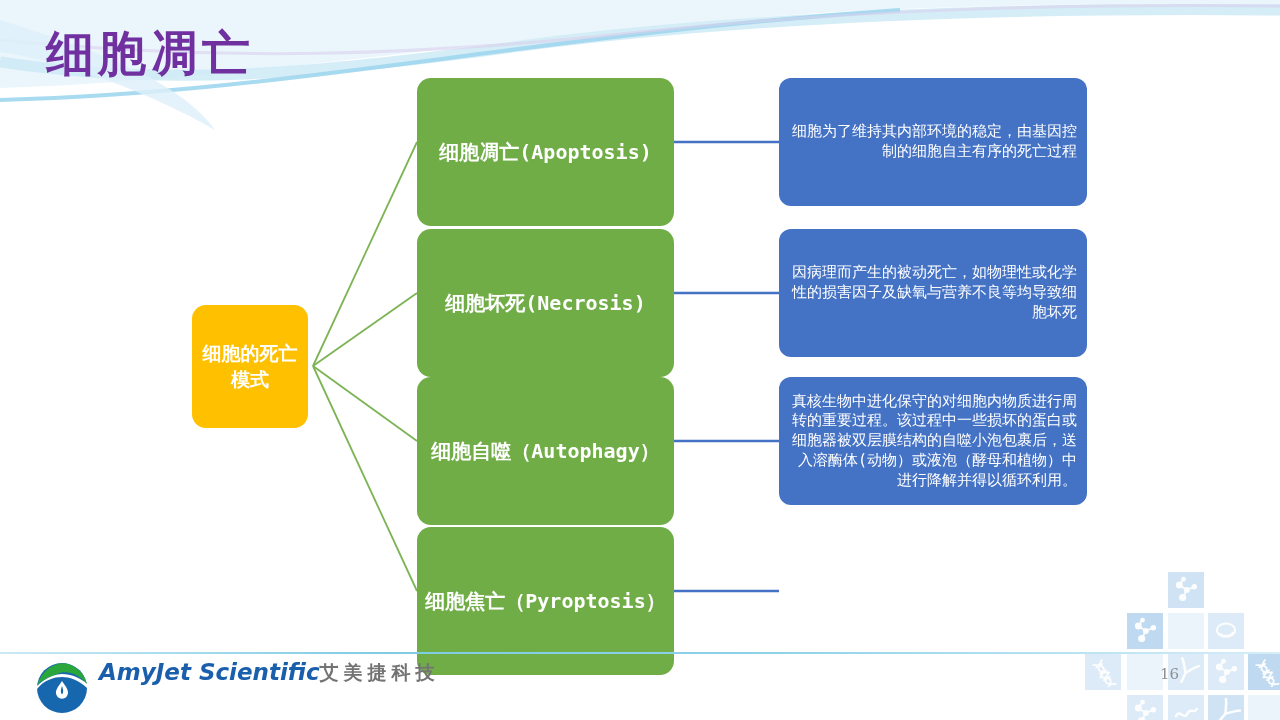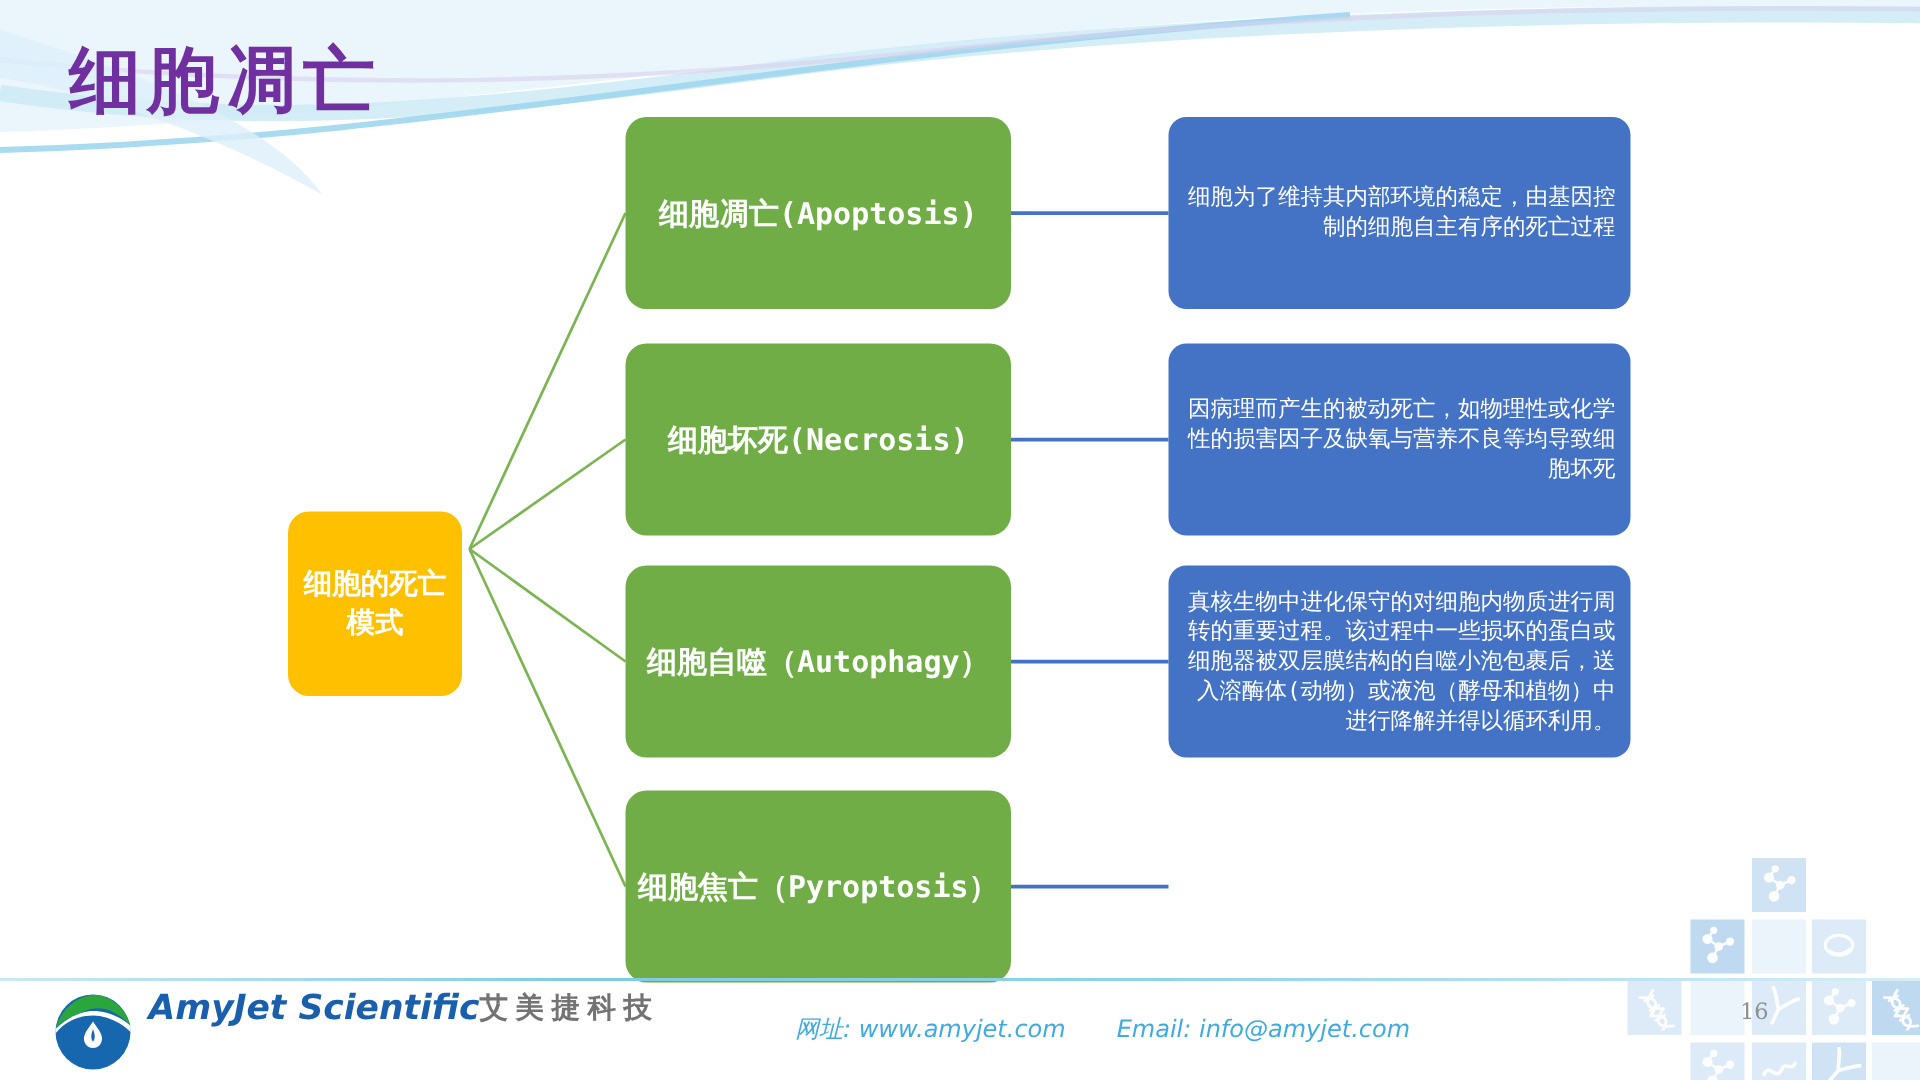--- a/index.html
+++ b/index.html
@@ -16,24 +16,24 @@
     font-family:"DejaVu Serif","Liberation Serif",serif;
     font-size:48px;font-weight:bold;color:#7030A0;letter-spacing:4px;
   }
   
   .connector-svg{position:absolute;top:0;left:0;pointer-events:none;}
   .root-node{
     position:absolute;left:192px;top:305px;width:116px;height:123px;
     background:#FFC000;border-radius:14px;
     display:flex;align-items:center;justify-content:center;text-align:center;
     color:#fff;font-weight:bold;font-size:19px;line-height:1.35;
-    padding:4px;box-sizing:border-box;margin-top:36px;
+    padding:4px;box-sizing:border-box;
   }
   .mode-node{
-    position:absolute;left:417px;width:257px;height:128px;
+    position:absolute;left:417px;width:257px;height:148px;
     background:#70AD47;border-radius:14px;
     display:flex;align-items:center;justify-content:center;text-align:center;
     color:#fff;font-weight:bold;font-size:20px;
     font-family:"DejaVu Sans Mono","Liberation Mono",monospace;
     padding:4px 8px;box-sizing:border-box;
   }
   .mode-desc{
     position:absolute;left:779px;width:308px;height:128px;
     background:#4472C4;border-radius:12px;
     display:flex;align-items:center;
@@ -257,20 +257,16 @@
       <path d="M2,26 C10,18 20,14 27,14 C36,14 46,18 52,24 L52,28 C44,20 34,17 27,17 C19,17 9,20 2,29 Z" fill="#ffffff"></path>
       <path d="M27,21 C23,27 19,31 22,36 C24,39.5 30,39.5 32,36 C35,31 31,27 27,21 Z" fill="#ffffff"></path>
       <path d="M27,26 C26,29 25,32 27,34.5 C29,32 28,29 27,26 Z" fill="#1767AE"></path>
     </svg>
     <div class="logo-text">
       <span class="logo-en">AmyJet Scientific</span>
       <span class="logo-cn">艾美捷科技</span>
     </div>
   </div>
 
-  <div class="footer-links">
-    <span>网址: www.amyjet.com</span>
-    <span>Email: info@amyjet.com</span>
-  </div>
 
   <div class="page-number">16</div>
 
 </div>
 
 </body></html>

